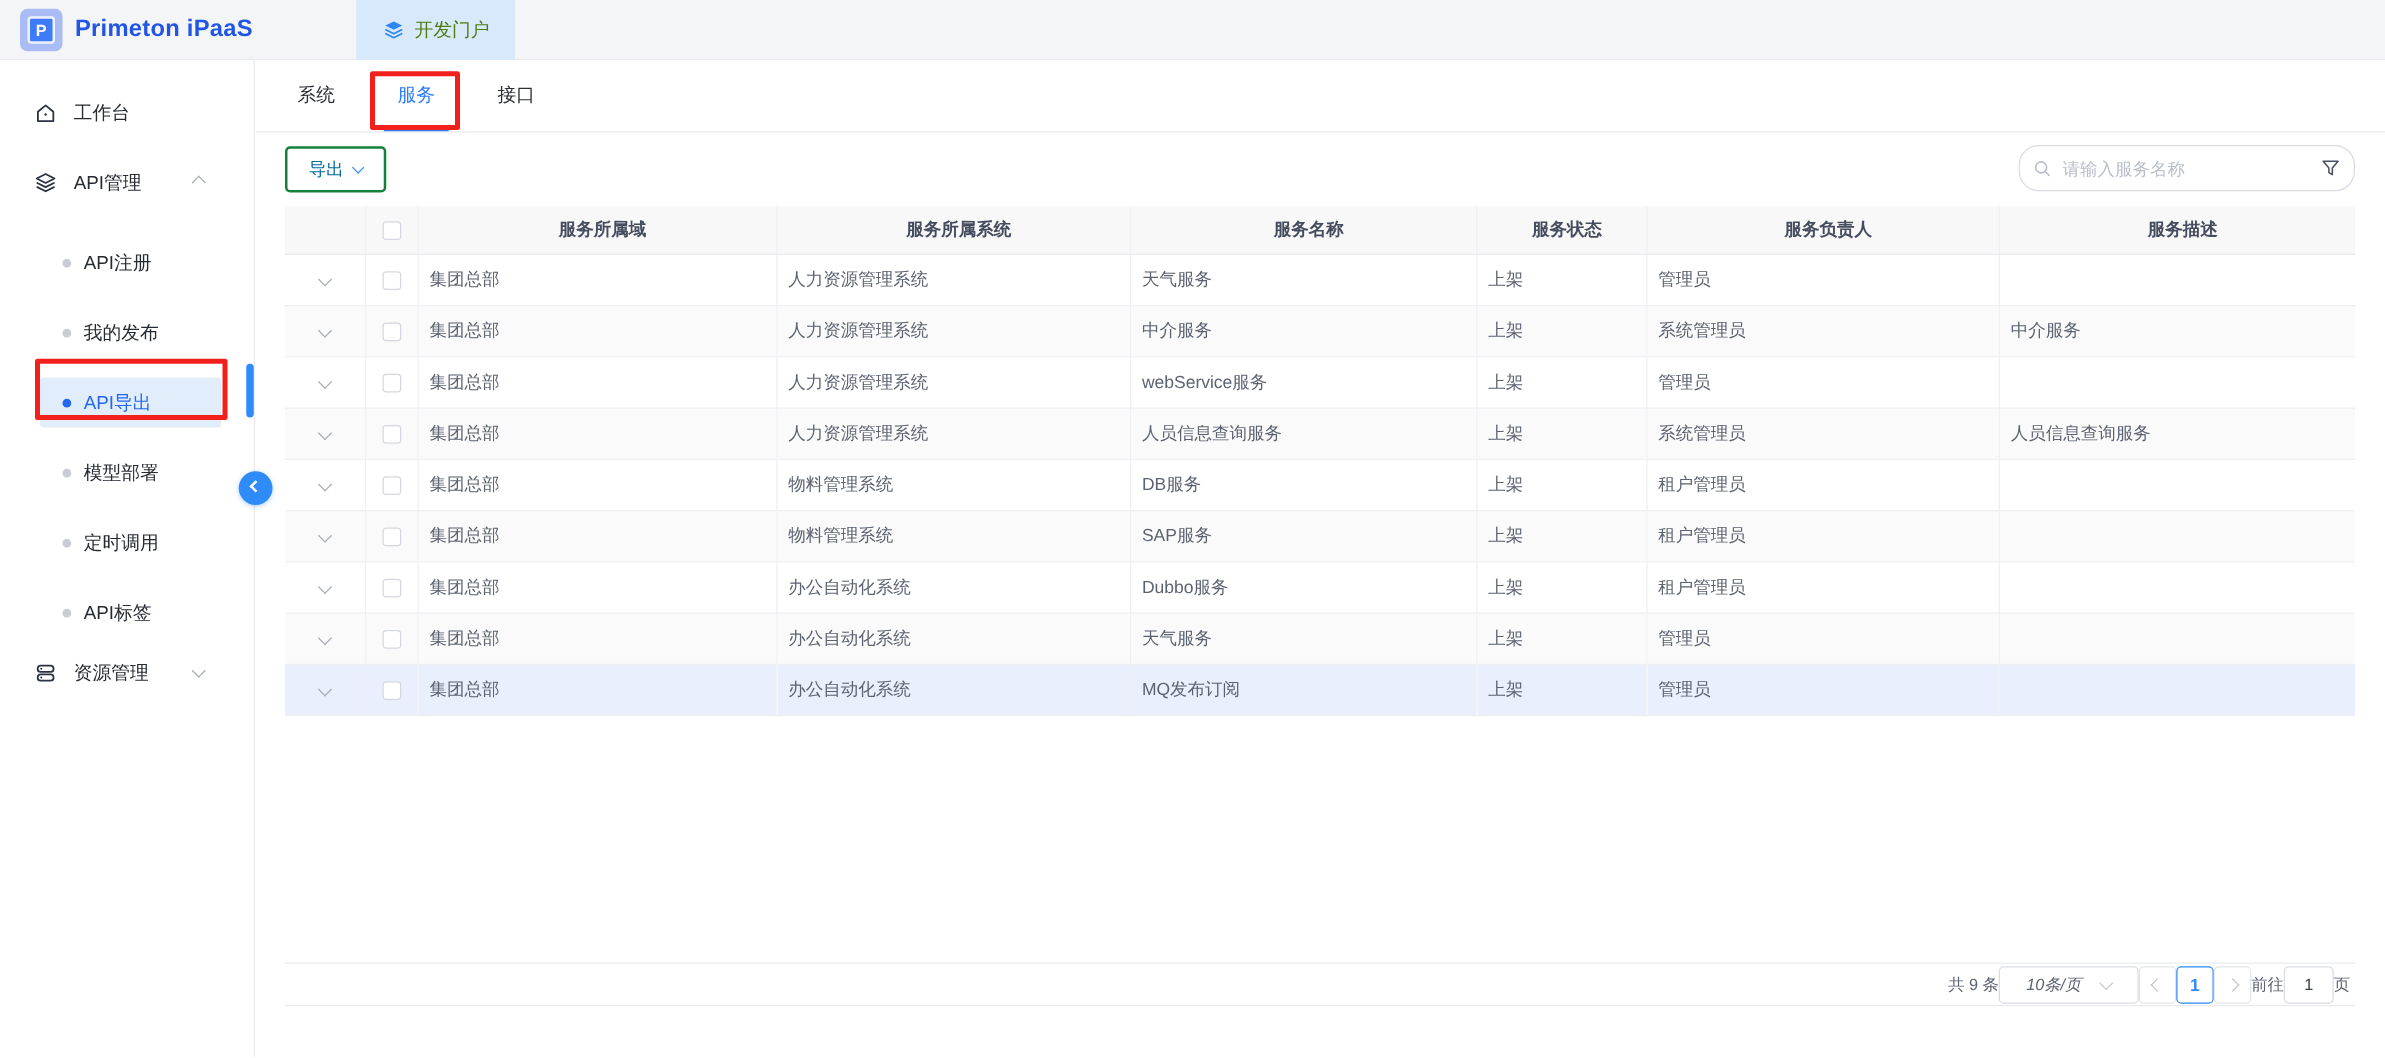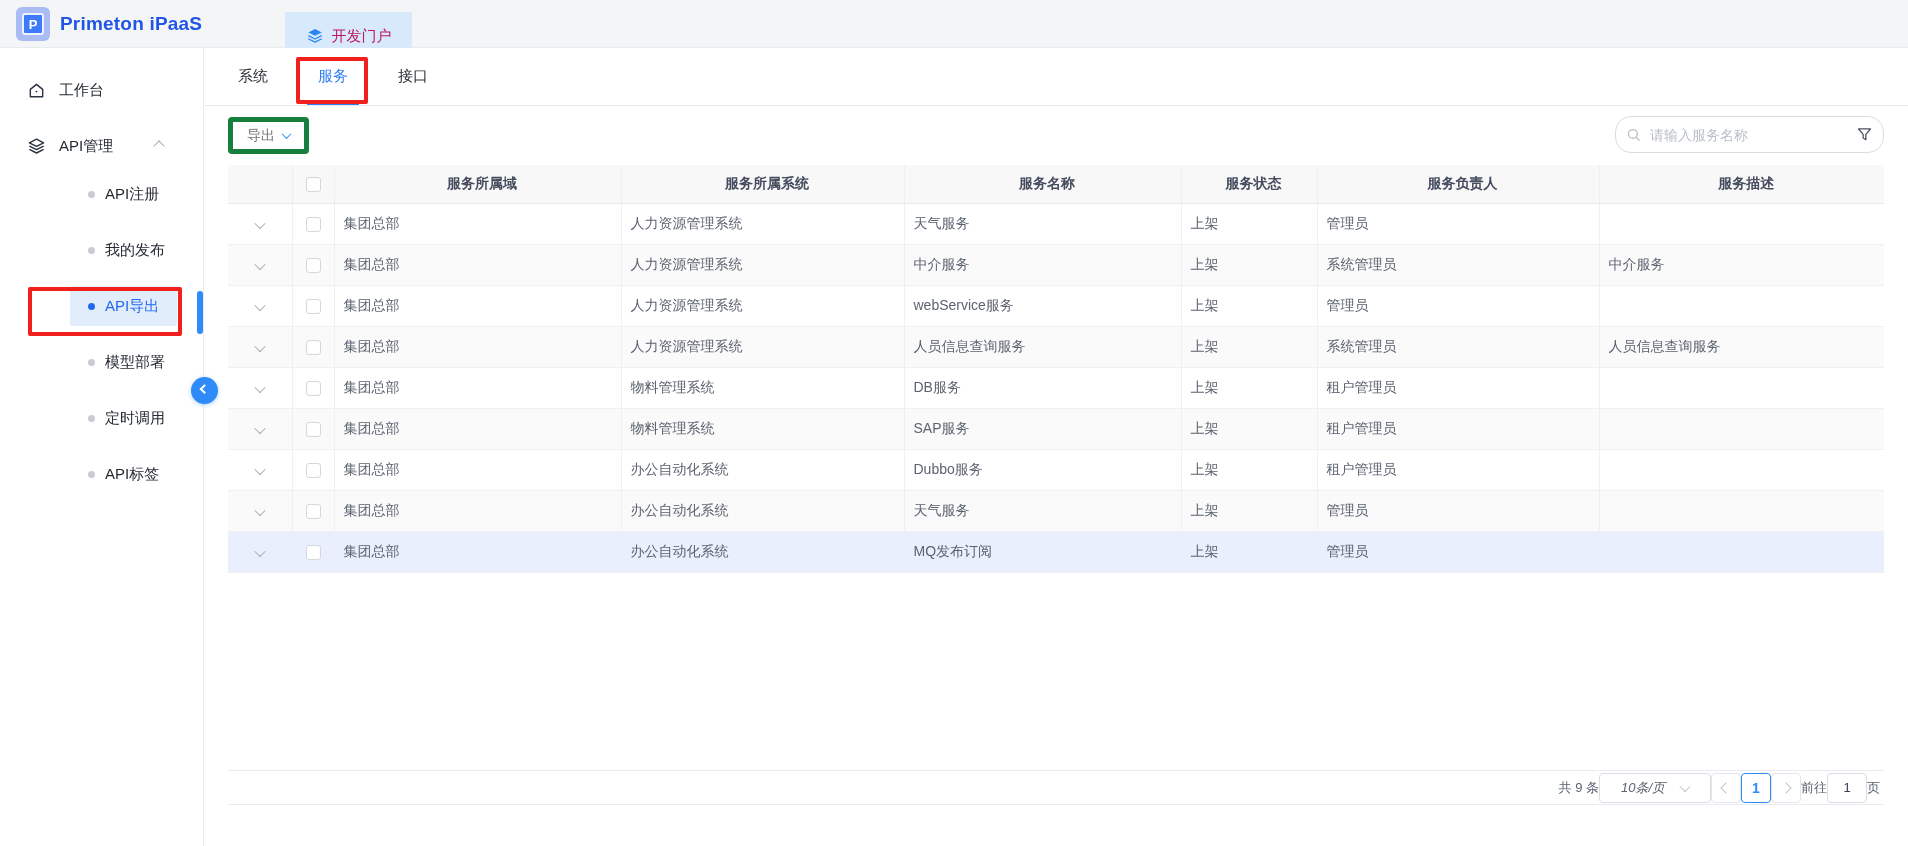--- a/index.html
+++ b/index.html
@@ -9,59 +9,59 @@
 
   
   .app-header { position: absolute; top: 0; left: 0; width: 100%; height: 48px;
     background: #f4f5f7; border-bottom: 1px solid #e9ebef; }
   .brand { position: absolute; left: 16px; top: 0; height: 48px; display: flex; align-items: center; gap: 10px; }
   .logo { width: 34px; height: 34px; border-radius: 6px; background: #aabcf5; display: flex;
     align-items: center; justify-content: center; }
   .logo-inner { width: 22px; height: 22px; background: #3d7bf8; border: 2px solid #eef2ff; border-radius: 3px;
     color: #fff; font-weight: bold; font-size: 13px; display: flex; align-items: center; justify-content: center; }
   .brand-name { color: #2155e5; font-size: 19px; font-weight: bold; letter-spacing: .2px; }
-  .portal-tab { position: absolute; left: 285px; top: 12px; width: 127px; height: 48px; background: #d7e9fb;
-    color: #be185d; font-size: 15px; display: flex; align-items: center; justify-content: center; gap: 8px; cursor: pointer; }
+  .portal-tab { position: absolute; left: 285px; top: 0; width: 127px; height: 48px; background: #d7e9fb;
+    color: #4d7c0f; font-size: 15px; display: flex; align-items: center; justify-content: center; gap: 8px; cursor: pointer; }
   .header-right { position: absolute; right: 36px; top: 0; height: 48px; display: flex; align-items: center; gap: 20px; }
   .hicon { background: none; border: none; display: flex; align-items: center; justify-content: center;
     width: 26px; height: 26px; cursor: pointer; color: #343b49; }
   .help-circle { width: 20px; height: 20px; border: 1.7px solid #343b49; border-radius: 50%;
     display: flex; align-items: center; justify-content: center; font-size: 12.5px; font-weight: bold; color: #343b49; }
   .avatar { width: 31px; height: 31px; border-radius: 50%; background: #2e9cf3; color: #fff; font-size: 15px;
     font-weight: bold; display: flex; align-items: center; justify-content: center; cursor: pointer; }
 
   
   .sidebar { position: absolute; top: 48px; left: 0; width: 204px; bottom: 0; background: #fff;
     border-right: 1px solid #e9ebef; padding-top: 14px; }
   .side-item { height: 56px; display: flex; align-items: center; padding-left: 27px; font-size: 15px;
     color: #262b33; cursor: pointer; }
   .side-item .mi { margin-right: 13px; display: flex; }
   .side-item .caret { margin-left: auto; margin-right: 40px; }
-  .sub-item { height: 56px; display: flex; align-items: flex-start; cursor: pointer; margin-left: 38px; }
+  .sub-item { height: 56px; display: flex; align-items: flex-end; cursor: pointer; }
   .sub-pill { margin: 0 26px 0 32px; height: 40px; flex: 1; display: flex; align-items: center;
     padding-left: 18px; gap: 10px; border-radius: 3px; font-size: 15px; color: #262b33; }
   .sub-item.active .sub-pill { background: #e1edfa; color: #2468f2; }
   .dot { width: 7px; height: 7px; border-radius: 50%; background: #c9ccd4; flex: 0 0 auto; }
   .sub-item.active .dot { background: #2468f2; }
   .active-bar { position: absolute; left: 197px; top: 291px; width: 6px; height: 43px; border-radius: 3px;
     background: #2e8bf7; }
   .collapse-btn { position: absolute; left: 191px; top: 377px; width: 27px; height: 27px; border-radius: 50%;
     background: #2e8bf7; border: none; display: flex; align-items: center; justify-content: center;
     cursor: pointer; z-index: 6; box-shadow: 0 1px 4px rgba(46,139,247,.4); }
 
   
   .main { position: absolute; top: 48px; left: 205px; right: 0; bottom: 0; background: #fff; }
   .tabbar { height: 58px; border-bottom: 1px solid #e7e9ed; display: flex; align-items: center; padding-left: 22px; }
   .tab { position: relative; height: 100%; display: flex; align-items: center; padding: 0 11px;
     margin-right: 28px; font-size: 15px; color: #2b2f36; cursor: pointer; }
   .tab.active { color: #2e7ef5; font-weight: 500; }
   .tab.active::after { content: ""; position: absolute; left: 0; right: 0; bottom: 0; height: 3px; background: #2e7ef5; }
 
   .export-btn { position: absolute; top: 69px; left: 23px; width: 81px; height: 37px; background: #fff;
-    border: 5px solid #15803d; border-radius: 4px; color: #737373; font-size: 14px;
+    border: 2px solid #15803d; border-radius: 4px; color: #0369a1; font-size: 14px;
     display: flex; align-items: center; justify-content: center; gap: 8px; cursor: pointer; text-align: center; }
   .search-box { position: absolute; top: 68px; right: 24px; width: 269px; height: 37px; background: #fff;
     border: 1px solid #d9dce3; border-radius: 16px; display: flex; align-items: center; padding: 0 10px; gap: 8px; }
   .search-box input { flex: 1; border: none; outline: none; font-size: 14px; color: #333;
     font-family: "Liberation Sans", "DejaVu Sans", sans-serif; background: transparent; }
   .search-box input::placeholder { color: #b9bfc9; }
   .funnel-btn { background: none; border: none; display: flex; cursor: pointer; color: #4a5362; }
 
   
   .svc-table { position: absolute; top: 117px; left: 23px; right: 24px; border-collapse: collapse; width: calc(100% - 47px); table-layout: fixed; }
@@ -185,20 +185,32 @@
         <span>定时调用</span>
       </div>
     </div>
     <div class="sub-item">
       <div class="sub-pill">
         <span class="dot"></span>
         <span>API标签</span>
       </div>
     </div>
 
+    <div class="side-item">
+      <span class="mi">
+        <svg width="19" height="19" viewBox="0 0 24 24">
+          <rect x="4" y="4.4" width="16" height="6.4" rx="3" fill="none" stroke="#2b3240" stroke-width="1.8"></rect>
+          <rect x="4" y="13.2" width="16" height="6.4" rx="3" fill="none" stroke="#2b3240" stroke-width="1.8"></rect>
+          <circle cx="7.6" cy="7.6" r="1" fill="#2b3240"></circle>
+          <circle cx="7.6" cy="16.4" r="1" fill="#2b3240"></circle>
+        </svg>
+      </span>
+      <span>资源管理</span>
+      <span class="caret chev down"></span>
+    </div>
   </aside>
 
   <div class="active-bar"></div>
 
   <button class="collapse-btn">
     <span class="chev white"></span>
   </button>
 
   <main class="main">
 

